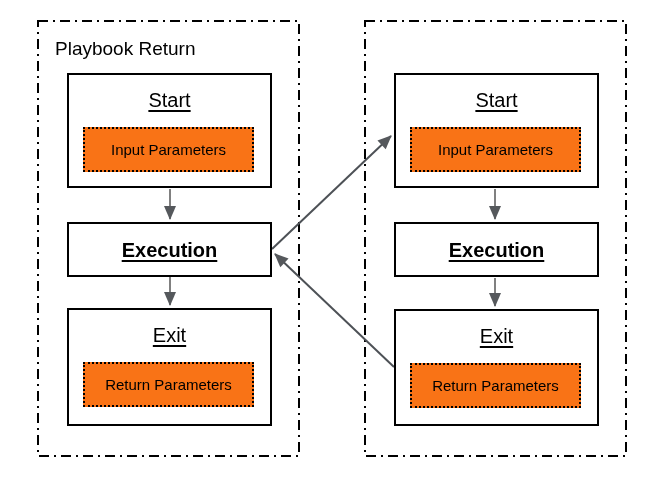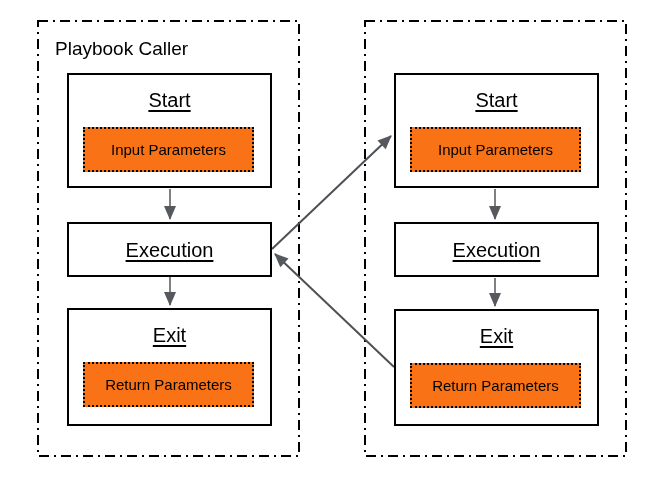--- a/index.html
+++ b/index.html
@@ -20,21 +20,21 @@
     font-size:19px;line-height:24px;
     white-space:nowrap;
   }
   .node{
     position:absolute;
     background:#ffffff;
     border:2px solid #000000;
     box-sizing:border-box;
   }
   .node.start{left:30px;top:52px;width:205px;height:115px;}
-  .node.exec{left:30px;top:201px;width:205px;height:55px;}
+  .node.exec{left:30px;top:201px;width:205px;height:55px;font-weight:bold;}
   .node.exit{left:30px;top:287px;width:205px;height:118px;}
   .panel.callee .node.exit{top:288px;height:117px;}
   .node-title{
     position:absolute;left:0;right:0;top:13px;
     text-align:center;
     font-size:20px;line-height:24px;
     text-decoration:underline;
     text-underline-offset:3px;
   }
   .node.exec .node-title{top:50%;transform:translateY(-50%);}
@@ -71,21 +71,21 @@
     <line class="conn" x1="170" y1="189" x2="170" y2="219" marker-end="url(#headV)" stroke="#808080"></line>
     <line class="conn" x1="170" y1="277" x2="170" y2="305" marker-end="url(#headV)" stroke="#808080"></line>
     <line class="conn" x1="495" y1="189" x2="495" y2="219" marker-end="url(#headV)" stroke="#808080"></line>
     <line class="conn" x1="495" y1="278" x2="495" y2="306" marker-end="url(#headV)" stroke="#808080"></line>
 
     <line class="conn" x1="272" y1="249" x2="391" y2="136" marker-end="url(#headD)" stroke="#4d5156"></line>
     <line class="conn" x1="394" y1="367" x2="275" y2="254" marker-end="url(#headD)" stroke="#4d5156"></line>
   </svg>
 
   <div class="panel caller">
-    <div class="panel-label">Playbook Caller</div>
+    <div class="panel-label">Playbook Return</div>
 
     <div class="node start">
       <div class="node-title">Start</div>
       <div class="param-box">
         <span>Input Parameters</span>
       </div>
     </div>
 
     <div class="node exec">
       <div class="node-title">Execution</div>

